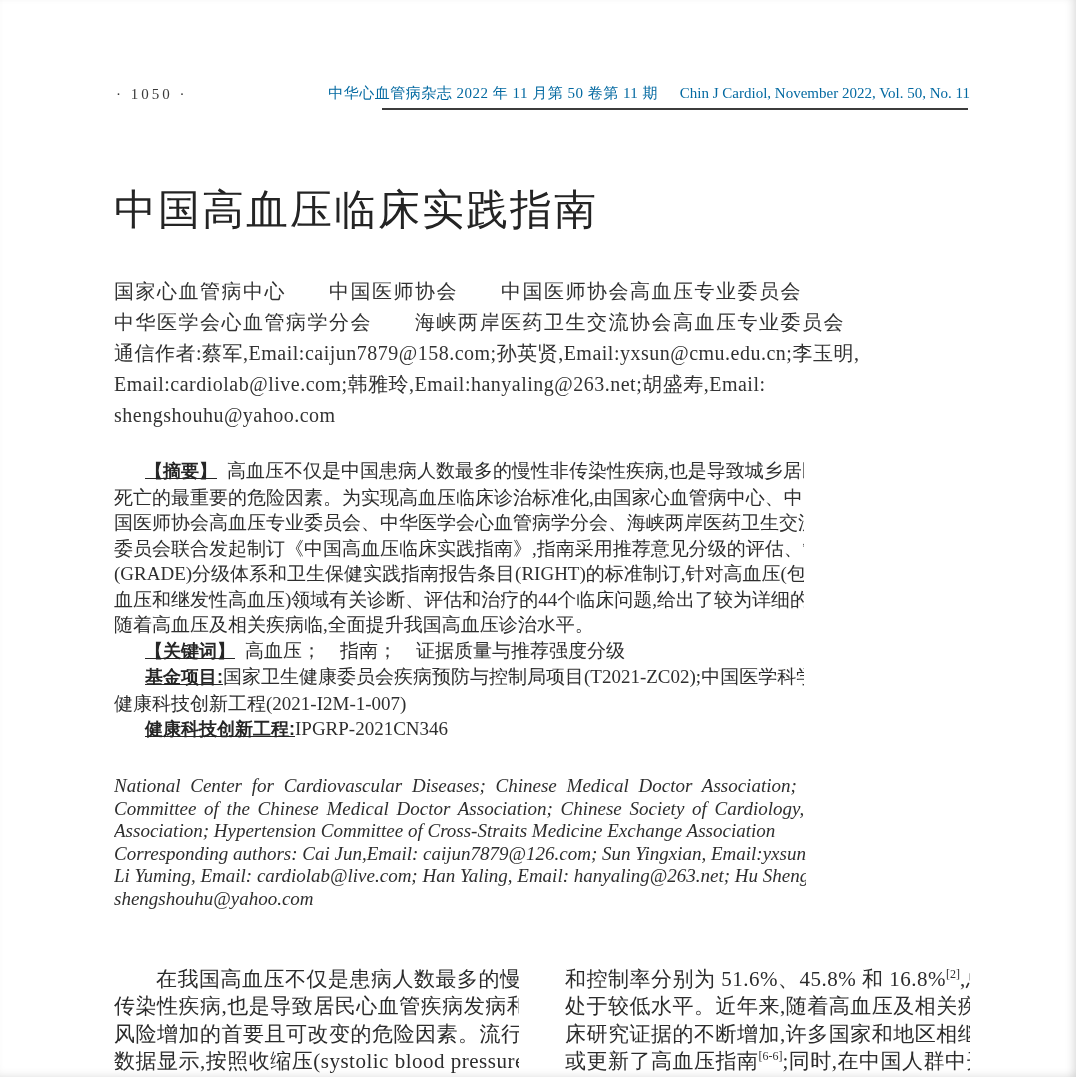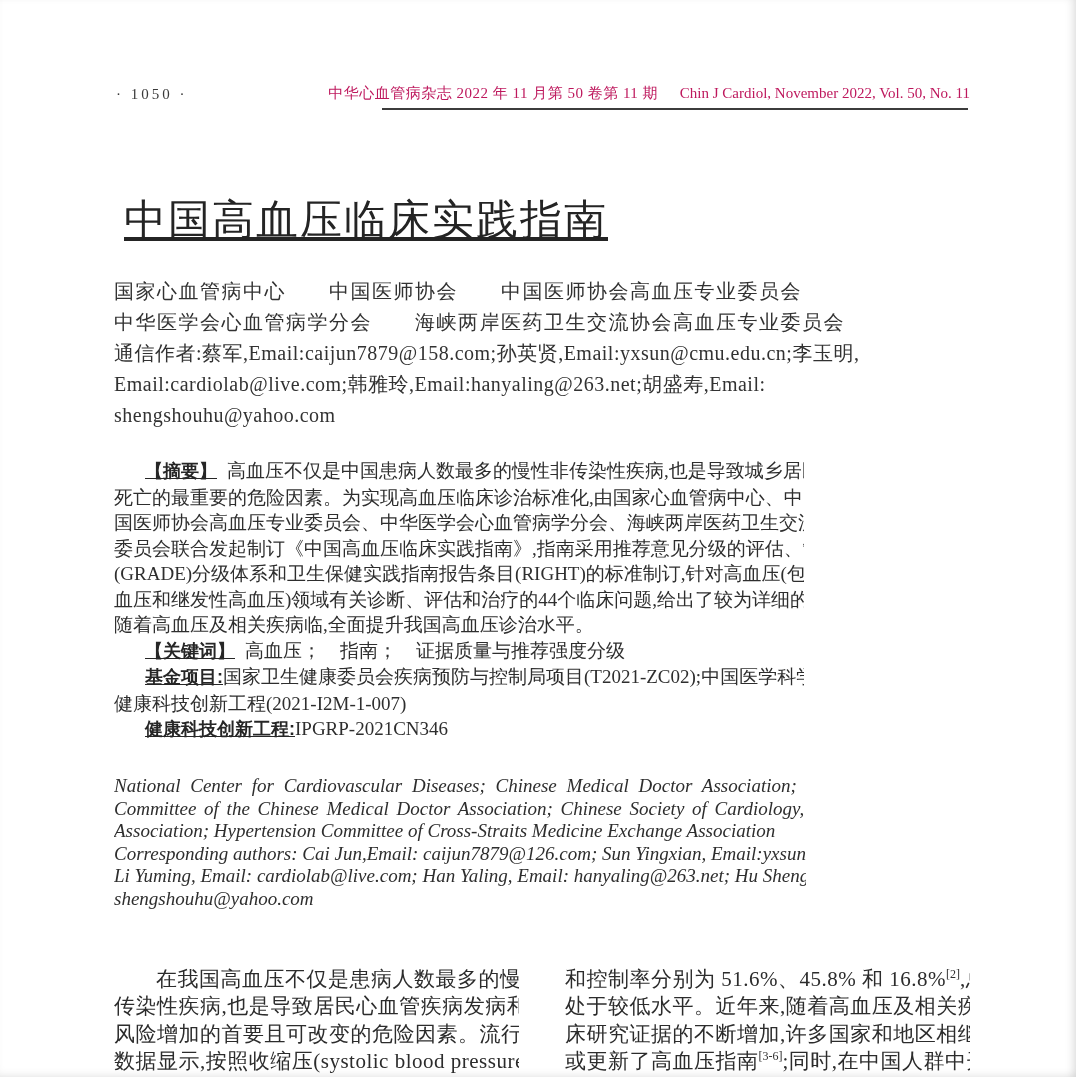--- a/index.html
+++ b/index.html
@@ -11,21 +11,21 @@
     font-family:"Liberation Serif","DejaVu Serif",serif;
     color:#2d2d2d;
     box-shadow:inset -7px 0 8px -4px rgba(0,0,0,.12), inset 0 -6px 8px -4px rgba(0,0,0,.08);
   }
   
   .header-row{
     position:absolute;top:84px;left:114px;width:856px;height:24px;
     font-size:15px;white-space:nowrap;
   }
   .page-number{position:absolute;left:2px;top:2px;letter-spacing:3px;color:#3a3a3a;}
-  .citation{position:absolute;right:0;top:0;color:#be185d;}
+  .citation{position:absolute;right:0;top:0;color:#0369a1;}
   .citation .cn{letter-spacing:.5px;}
   .citation .en{margin-left:18px;}
   .header-rule{
     position:absolute;top:108px;left:382px;width:586px;height:2px;background:#3c3c3c;
   }
   
   .section-label{
     position:absolute;top:133px;right:114px;
     font-size:29px;letter-spacing:3px;color:#262626;white-space:nowrap;
   }
@@ -68,21 +68,21 @@
   <div class="header-row">
     <span class="page-number">· 1050 ·</span>
     <span class="citation">
       <span class="cn">中华心血管病杂志 2022 年 11 月第 50 卷第 11 期</span>
       <span class="en">Chin J Cardiol, November 2022, Vol. 50, No. 11</span>
     </span>
   </div>
   <div class="header-rule"></div>
 
 
-  <h1 class="title-cn" style="margin:10px;text-decoration:underline;">中国高血压临床实践指南</h1>
+  <h1 class="title-cn" style="margin:0;">中国高血压临床实践指南</h1>
 
   <div class="affils">
     <div class="line">国家心血管病中心　　中国医师协会　　中国医师协会高血压专业委员会</div>
     <div class="line">中华医学会心血管病学分会　　海峡两岸医药卫生交流协会高血压专业委员会</div>
   </div>
 
   <div class="corr-cn">
     <div class="line">通信作者:蔡军,Email:caijun7879@158.com;孙英贤,Email:yxsun@cmu.edu.cn;李玉明,</div>
     <div class="line">Email:cardiolab@live.com;韩雅玲,Email:hanyaling@263.net;胡盛寿,Email:</div>
     <div class="line">shengshouhu@yahoo.com</div>
@@ -126,18 +126,18 @@
       <div class="line">风险增加的首要且可改变的危险因素。流行病学</div>
       <div class="line">数据显示,按照收缩压(systolic blood pressure,</div>
     </div>
     <div class="col">
       <div class="line">
         <span>和控制率分别为 51.6%、45.8% 和 16.8%</span><sup class="cite">[2]</sup><span>,总体仍</span>
       </div>
       <div class="line">处于较低水平。近年来,随着高血压及相关疾病临</div>
       <div class="line">床研究证据的不断增加,许多国家和地区相继制订</div>
       <div class="line">
-        <span>或更新了高血压指南</span><sup class="cite">[3-6]</sup><span>;同时,在中国人群中开展</span>
+        <span>或更新了高血压指南</span><sup class="cite">[6-6]</sup><span>;同时,在中国人群中开展</span>
       </div>
     </div>
   </div>
 
 </div>
 
 </body></html>

